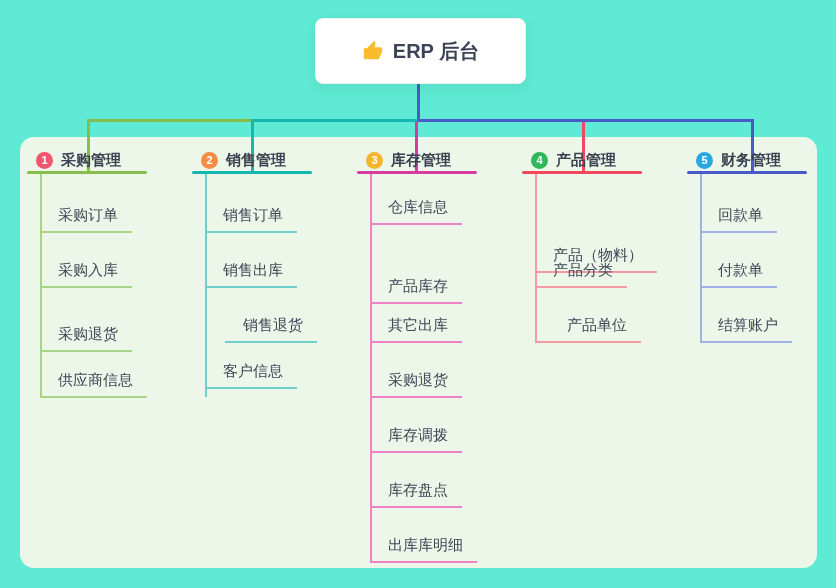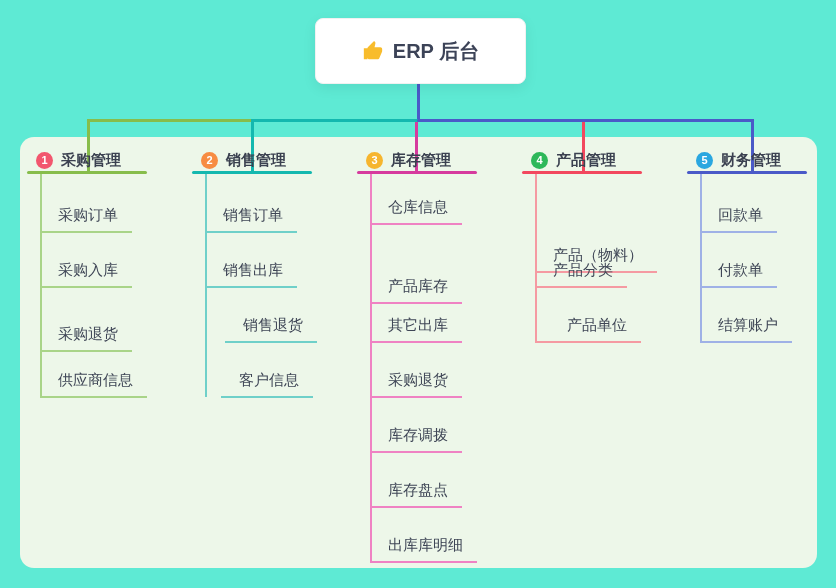--- a/index.html
+++ b/index.html
@@ -60,21 +60,21 @@
 
   <div class="branch-head" style="left:201px;top:148px;">
     <span class="badge" style="background-color: rgb(247, 140, 66);">2</span>
     <span>销售管理</span>
   </div>
   <div class="head-underline" style="left: 192px; top: 171px; width: 120px; background-color: rgb(20, 184, 175);"></div>
   <div class="vline" style="left: 205px; top: 174px; height: 223px; background-color: rgb(111, 208, 201);"></div>
   <div class="child" style="left: 205px; top: 205px; border-bottom-color: rgb(111, 208, 201);">销售订单</div>
   <div class="child" style="left: 205px; top: 260px; border-bottom-color: rgb(111, 208, 201);">销售出库</div>
   <div class="child" style="left: 205px; top: 315px; border-bottom-color: rgb(111, 208, 201); margin-left: 20px;">销售退货</div>
-  <div class="child" style="left: 205px; top: 370px; border-bottom-color: rgb(111, 208, 201); margin-left: 16px;">客户信息</div>
+  <div class="child" style="left: 205px; top: 361px; border-bottom-color: rgb(111, 208, 201);">客户信息</div>
 
   <div class="branch-head" style="left:366px;top:148px;">
     <span class="badge" style="background-color: rgb(246, 181, 46);">3</span>
     <span>库存管理</span>
   </div>
   <div class="head-underline" style="left: 357px; top: 171px; width: 120px; background-color: rgb(214, 59, 158);"></div>
   <div class="vline" style="left: 370px; top: 174px; height: 388px; background-color: rgb(239, 130, 195);"></div>
   <div class="child" style="left: 370px; top: 197px; border-bottom-color: rgb(239, 130, 195);">仓库信息</div>
   <div class="child" style="left: 370px; top: 260px; border-bottom-color: rgb(239, 130, 195); margin-top: 16px;">产品库存</div>
   <div class="child" style="left: 370px; top: 315px; border-bottom-color: rgb(239, 130, 195);">其它出库</div>

